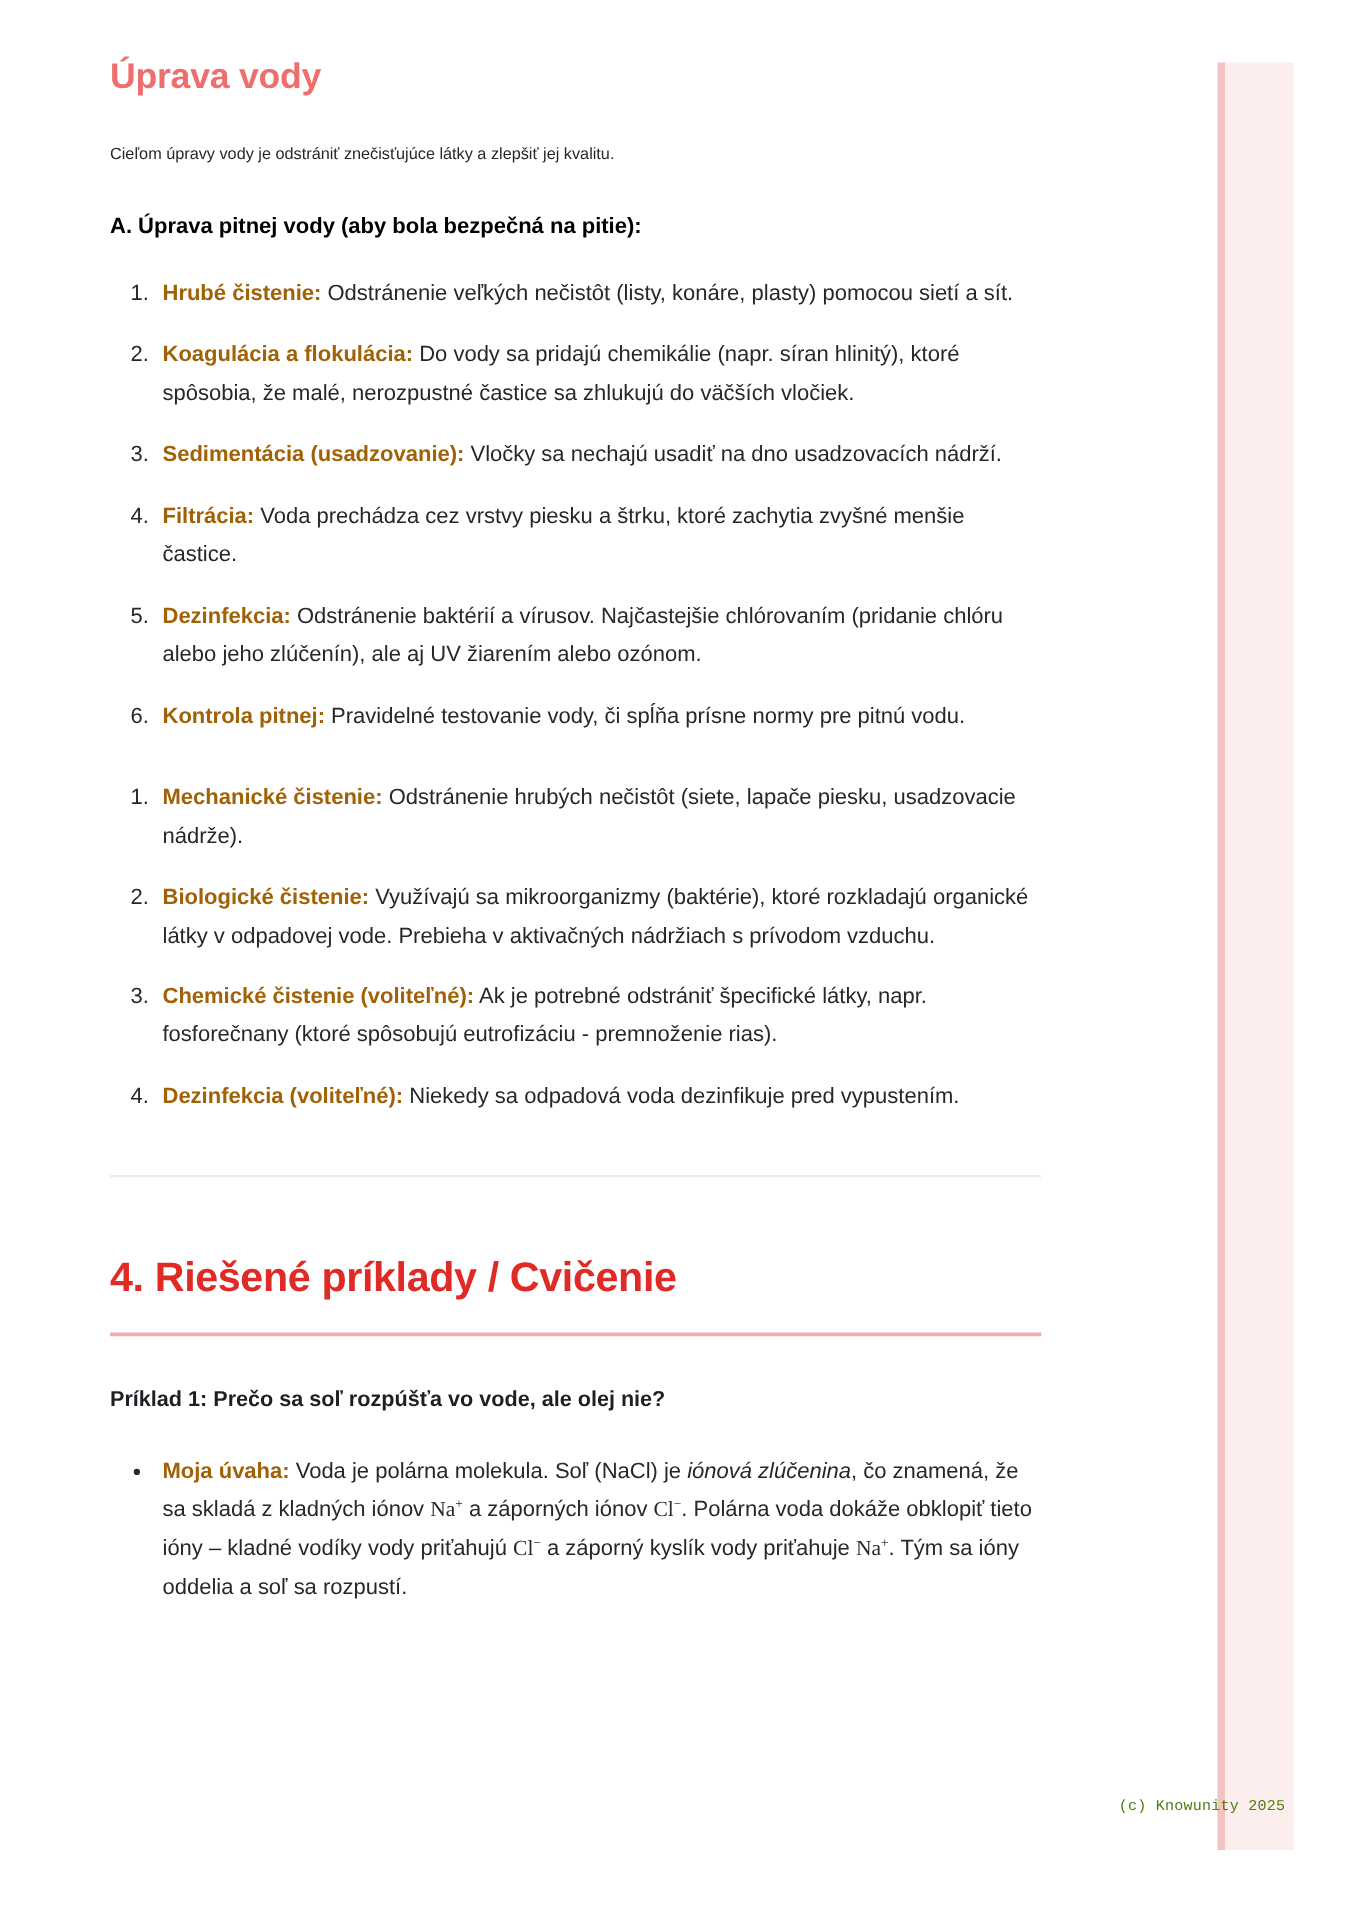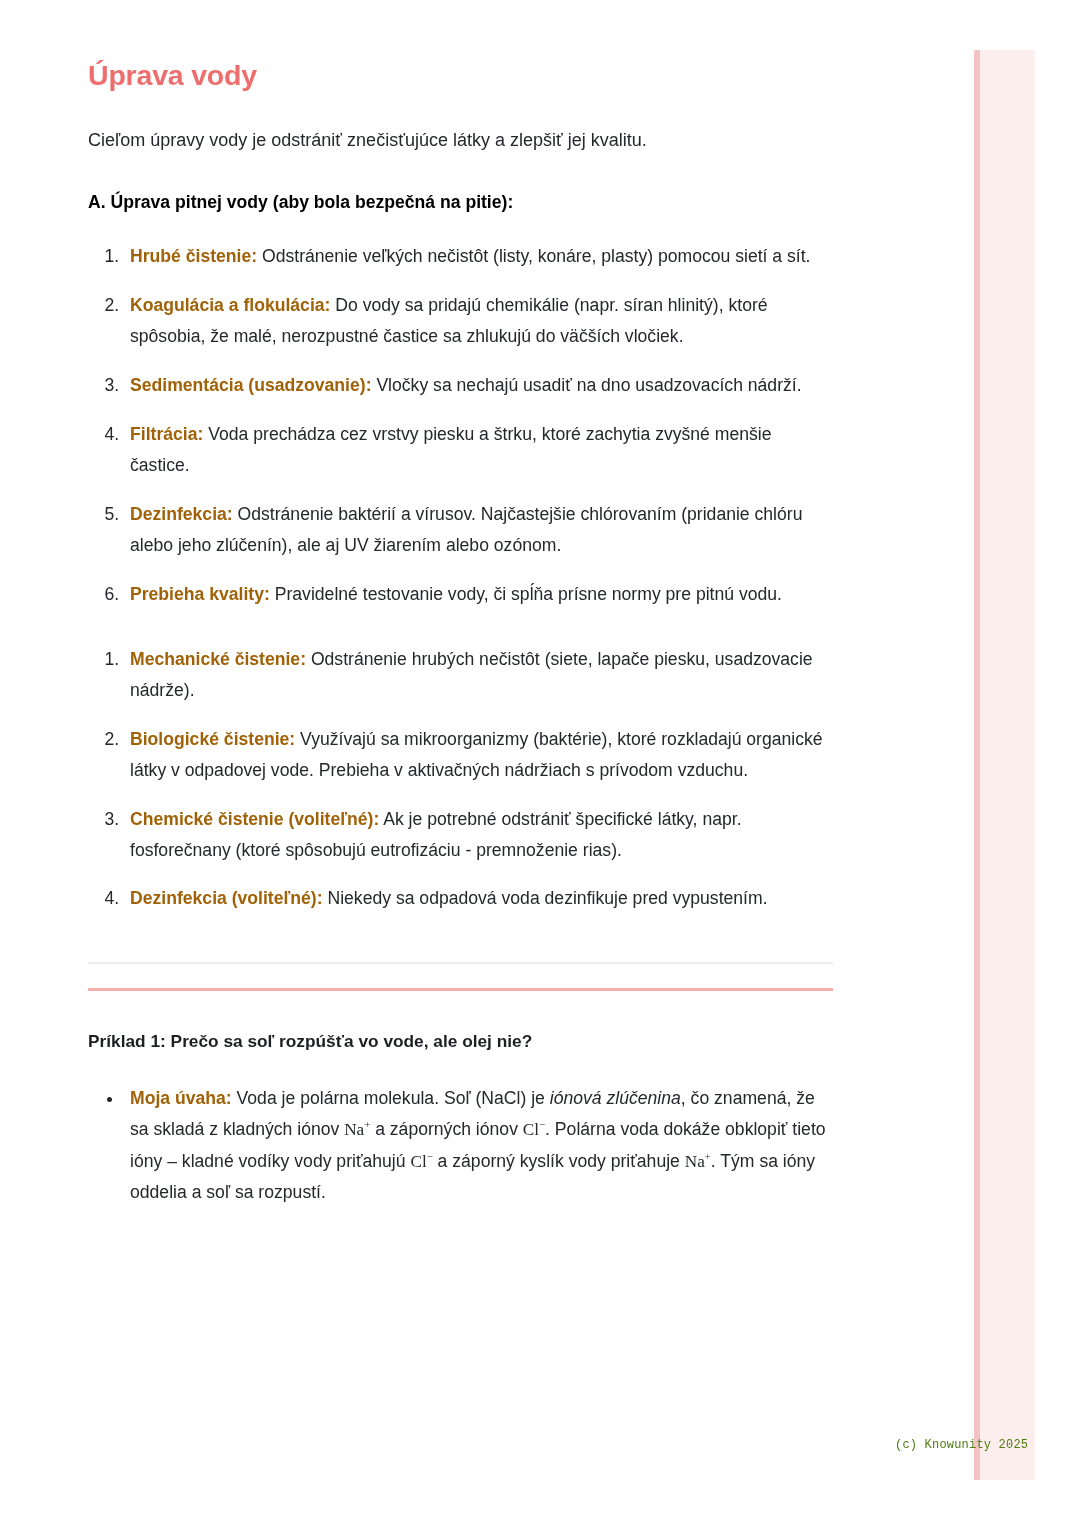--- a/index.html
+++ b/index.html
@@ -40,34 +40,33 @@
     position: absolute;
     top: 0;
     left: 0;
     width: 960px;
     padding: 44px 0 0 0;
     box-sizing: border-box;
   }
   .col {
     margin-left: 88px;
     width: 745px;
-    margin-top: 14px;
   }
 
   h1.doc-title {
     font-size: 28.5px;
     line-height: 1.25;
     font-weight: bold;
     color: #ee6e6e;
     margin: 0 0 32px 0;
     letter-spacing: -0.2px;
   }
 
   p.lead {
-    font-size: 18px;
+    font-size: 13px;
     line-height: 1.62;
     margin: 0 0 34px 0;
     color: #25272b;
   }
 
   h2.sub {
     font-size: 17.6px;
     line-height: 1.5;
     font-weight: bold;
     margin: 0 0 26px 0;
@@ -184,21 +183,21 @@
       <li>
         <span class="lbl">Sedimentácia (usadzovanie):</span><span> Vločky sa nechajú usadiť na dno usadzovacích nádrží.</span>
       </li>
       <li>
         <span class="lbl">Filtrácia:</span><span> Voda prechádza cez vrstvy piesku a štrku, ktoré zachytia zvyšné menšie častice.</span>
       </li>
       <li>
         <span class="lbl">Dezinfekcia:</span><span> Odstránenie baktérií a vírusov. Najčastejšie chlórovaním (pridanie chlóru alebo jeho zlúčenín), ale aj UV žiarením alebo ozónom.</span>
       </li>
       <li>
-        <span class="lbl">Prebieha kvality:</span><span> Pravidelné testovanie vody, či spĺňa prísne normy pre pitnú vodu.</span>
+        <span class="lbl">Kontrola pitnej:</span><span> Pravidelné testovanie vody, či spĺňa prísne normy pre pitnú vodu.</span>
       </li>
     </ol>
 
 
     <ol class="steps">
       <li>
         <span class="lbl">Mechanické čistenie:</span><span> Odstránenie hrubých nečistôt (siete, lapače piesku, usadzovacie nádrže).</span>
       </li>
       <li>
         <span class="lbl">Biologické čistenie:</span><span> Využívajú sa mikroorganizmy (baktérie), ktoré rozkladajú organické látky v odpadovej vode. Prebieha v aktivačných nádržiach s prívodom vzduchu.</span>
@@ -206,20 +205,21 @@
       <li>
         <span class="lbl">Chemické čistenie (voliteľné):</span><span> Ak je potrebné odstrániť špecifické látky, napr. fosforečnany (ktoré spôsobujú eutrofizáciu - premnoženie rias).</span>
       </li>
       <li>
         <span class="lbl">Dezinfekcia (voliteľné):</span><span> Niekedy sa odpadová voda dezinfikuje pred vypustením.</span>
       </li>
     </ol>
 
     <hr class="rule">
 
+    <h2 class="section">4. Riešené príklady / Cvičenie</h2>
     <div class="section-underline"></div>
 
     <h3 class="example-title">Príklad 1: Prečo sa soľ rozpúšťa vo vode, ale olej nie?</h3>
 
     <ul class="notes">
       <li>
         <span class="lbl">Moja úvaha:</span><span> Voda je polárna molekula. Soľ (NaCl) je </span><span class="ital">iónová zlúčenina</span><span>, čo znamená, že sa skladá z kladných iónov </span><span class="mathi">Na<sup>+</sup></span><span> a záporných iónov </span><span class="mathi">Cl<sup>−</sup></span><span>. Polárna voda dokáže obklopiť tieto ióny – kladné vodíky vody priťahujú </span><span class="mathi">Cl<sup>−</sup></span><span> a záporný kyslík vody priťahuje </span><span class="mathi">Na<sup>+</sup></span><span>. Tým sa ióny oddelia a soľ sa rozpustí.</span>
       </li>
     </ul>
 

